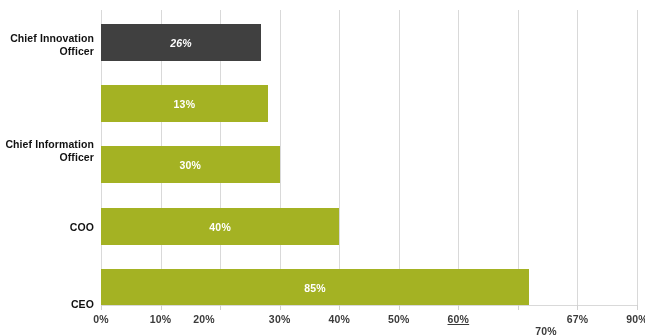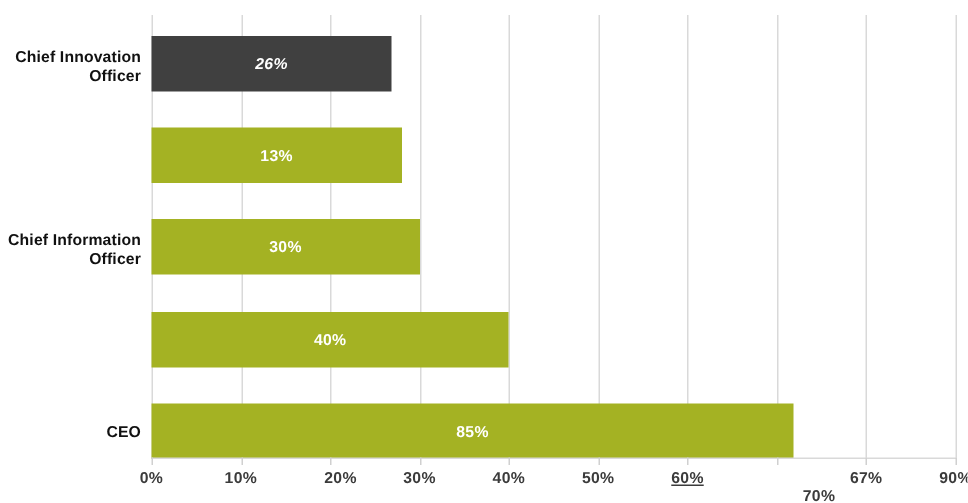--- a/index.html
+++ b/index.html
@@ -100,25 +100,28 @@
 </head>
 <body>
 
 <div id="chart-root">
 
   <div class="cat-labels">
     <div class="cat-label" style="top:22px;">
       <div>Chief Innovation</div>
       <div>Officer</div>
     </div>
-    <div class="cat-label" style="top:144px;margin-left:31px;">
+    <div class="cat-label" style="top:128px;margin-left:31px;">
       <div>Chief Information</div>
       <div>Officer</div>
     </div>
-    <div class="cat-label" style="top:272px;">
+    <div class="cat-label" style="top:211px;">
+      <div>COO</div>
+    </div>
+    <div class="cat-label" style="top:288px;">
       <div>CEO</div>
     </div>
   </div>
 
   <div class="plot">
     <div id="gridlines">
         <div class="gridline" style="left: 0px;"></div>
         <div class="gridline" style="left: 59.5556px;"></div>
         <div class="gridline" style="left: 119.111px;"></div>
         <div class="gridline" style="left: 178.667px;"></div>
@@ -147,21 +150,21 @@
     </div>
   </div>
 
   <div class="axis-line"></div>
   <div id="xaxis">
       <div class="tick-mark" style="left: 101px;"></div>
       <div class="tick-label" style="left: 101px;">0%</div>
       <div class="tick-mark" style="left: 160.556px;"></div>
       <div class="tick-label" style="left: 160.556px;">10%</div>
       <div class="tick-mark" style="left: 220.111px;"></div>
-      <div class="tick-label" style="left: 227px;">20%</div>
+      <div class="tick-label" style="left: 204px;">20%</div>
       <div class="tick-mark" style="left: 279.667px;"></div>
       <div class="tick-label" style="left: 279.667px;">30%</div>
       <div class="tick-mark" style="left: 339.222px;"></div>
       <div class="tick-label" style="left: 339.222px;">40%</div>
       <div class="tick-mark" style="left: 398.778px;"></div>
       <div class="tick-label" style="left: 398.778px;">50%</div>
       <div class="tick-mark" style="left: 458.333px;"></div>
       <div class="tick-label" style="left: 458.333px; text-decoration: underline;">60%</div>
       <div class="tick-mark" style="left: 517.889px;"></div>
       <div class="tick-label" style="left: 546px; margin-top: 12px;">70%</div>

